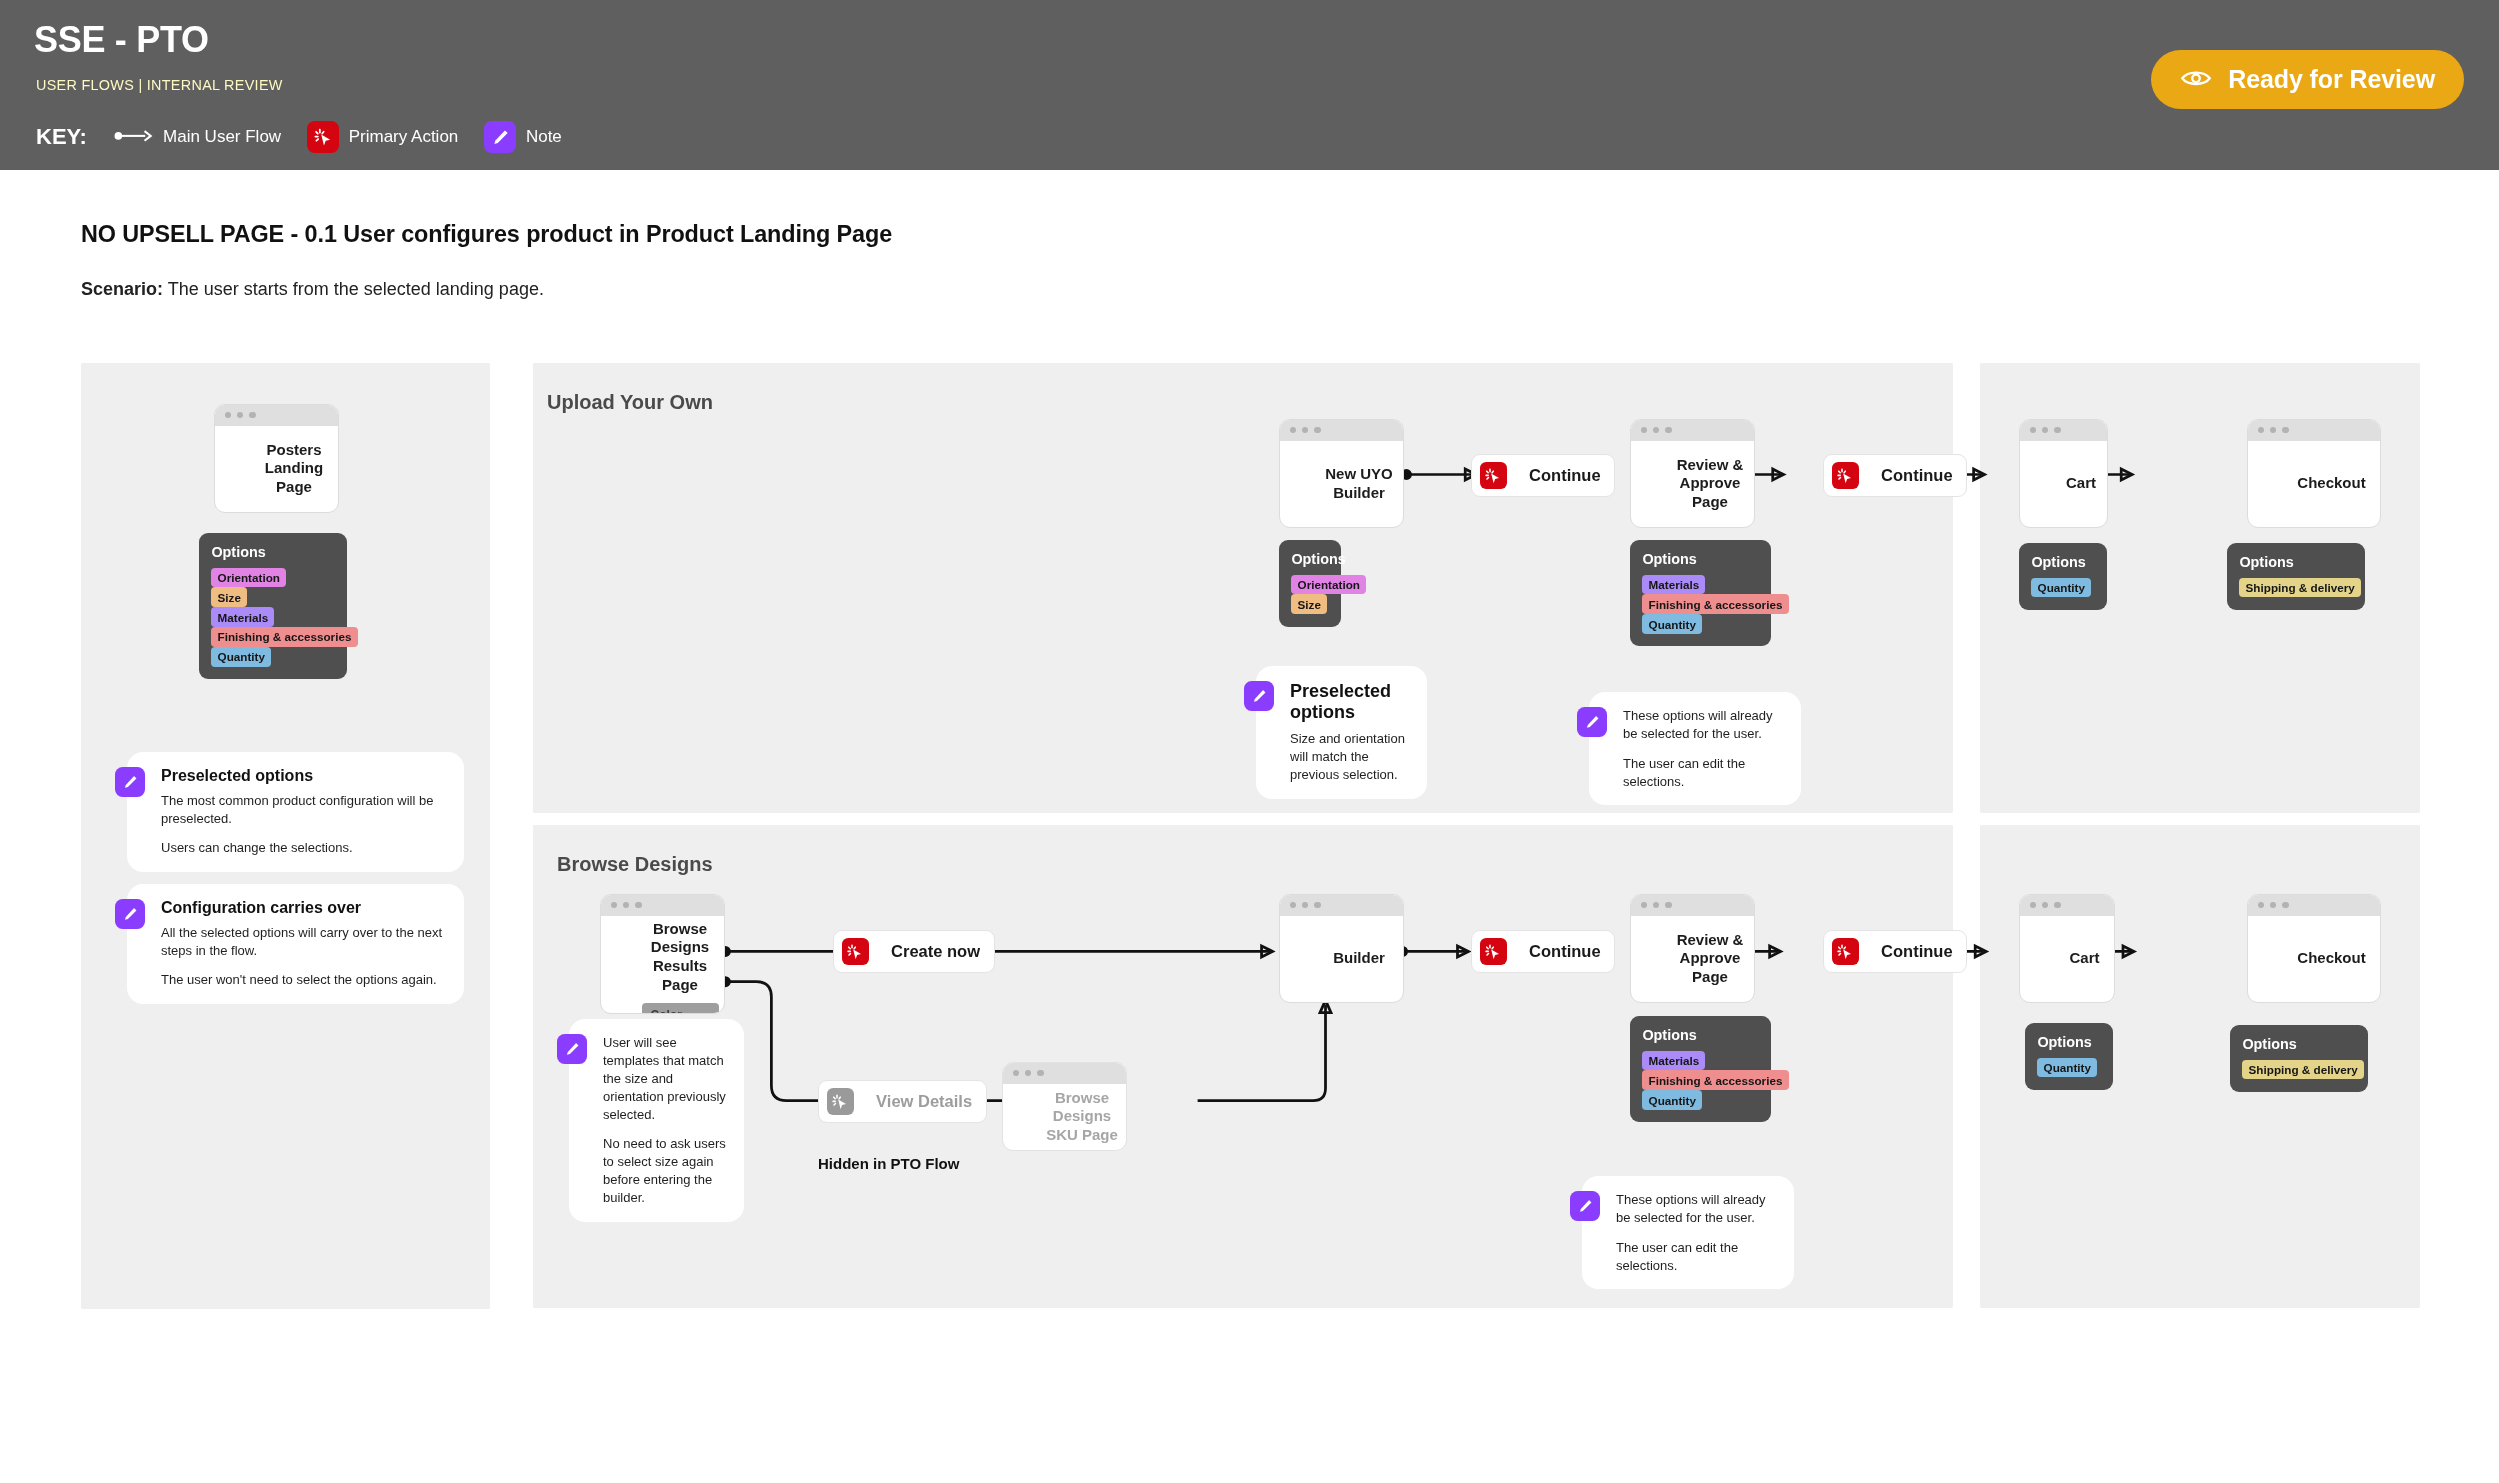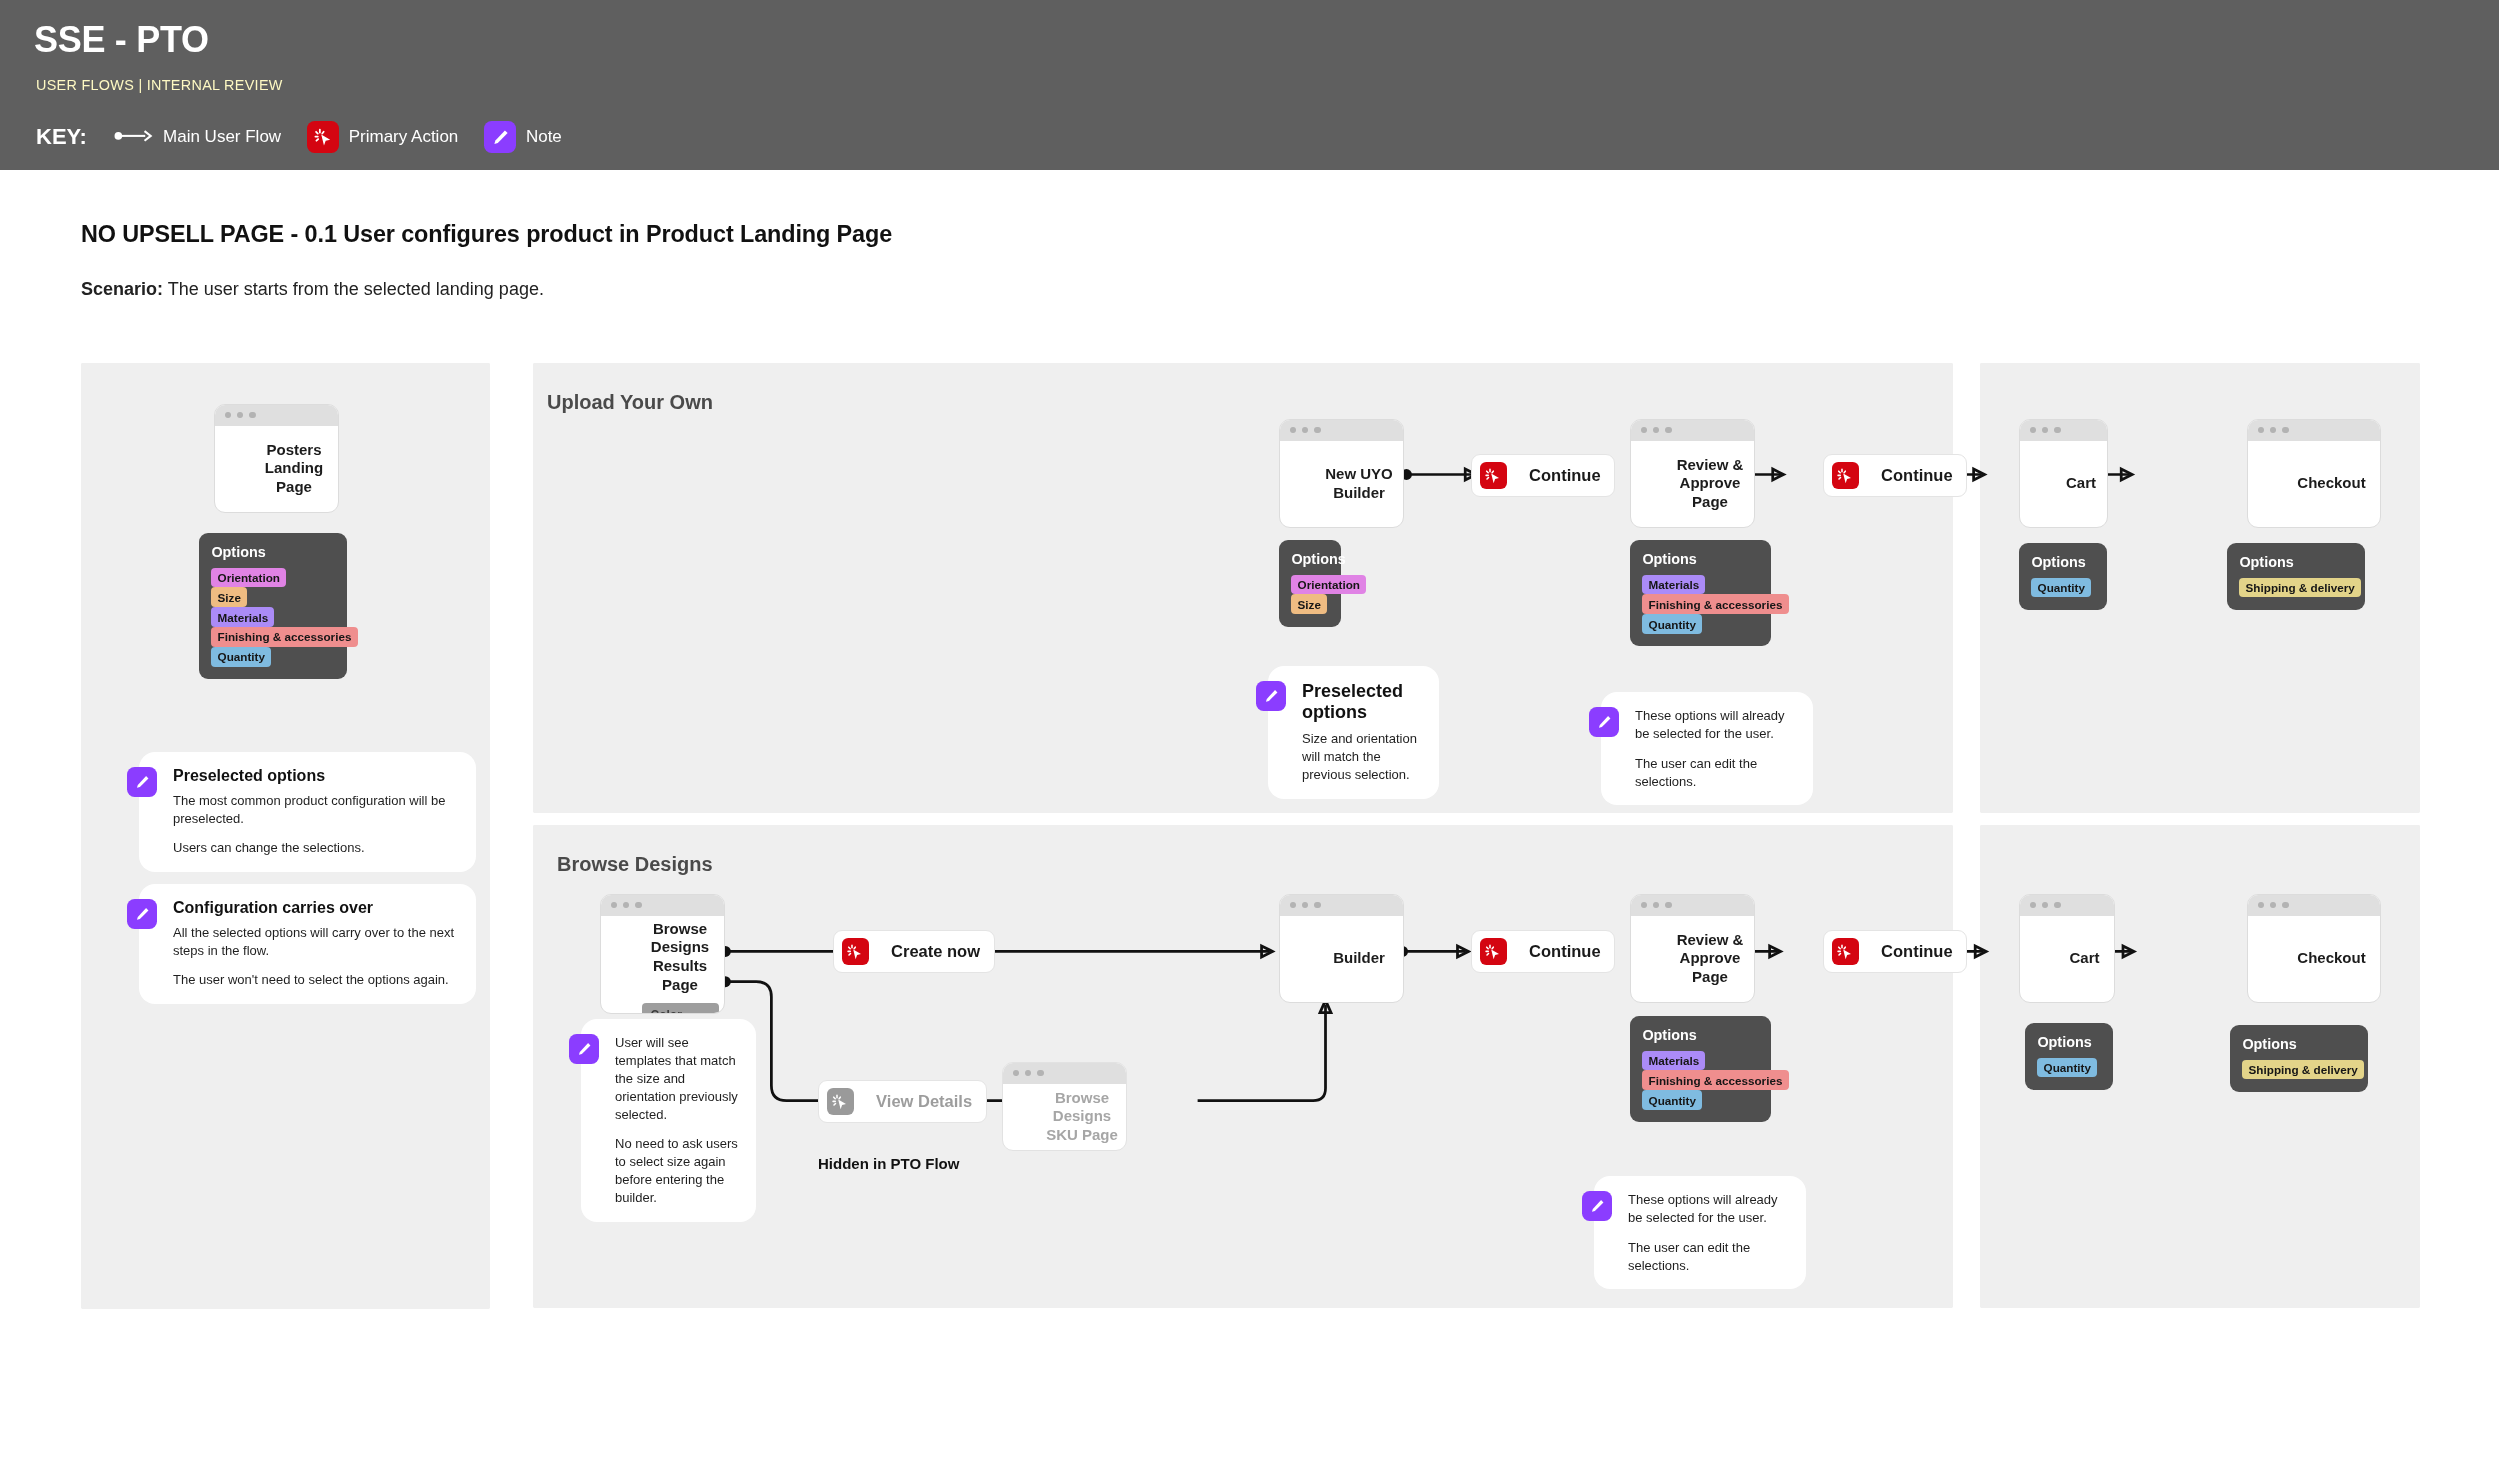--- a/index.html
+++ b/index.html
@@ -152,21 +152,20 @@
   }
   .action .lbl { font-size: 16.5px; font-weight: 700; color: #1a1a1a; }
   .action.muted .lbl { color: #9d9d9d; }
   .action .icon-sq { width: 27.5px; height: 27.5px; border-radius: 6.2px; }
 
   
   .note {
     position: absolute;
     background: #ffffff;
     border-radius: 16px;
-    margin-left: 12px;
   }
   .note .nbadge {
     position: absolute; left: -11.7px; top: 15px;
     width: 30px; height: 30px; border-radius: 7.6px;
     background: #8b3dff;
     display: flex; align-items: center; justify-content: center;
   }
   .note .ninner { padding: 15px 15px 15px 34px; }
   .note .ntitle {
     font-size: 16px; font-weight: 700; color: #111111;
@@ -227,20 +226,29 @@
     <div class="key-item">
       <span class="icon-sq purple">
         <svg width="19" height="19" viewBox="0 0 28 28">
           <path d="M20.5 3.5 L24.5 7.5 L10 22 L5 23.5 L6.5 18.5 Z" fill="#ffffff"></path>
         </svg>
       </span>
       <span class="key-text">Note</span>
     </div>
   </div>
 
+  <button class="badge-review">
+    <span>
+      <svg width="32" height="20.6" viewBox="0 0 46 30">
+        <path d="M3 15 C11 4, 35 4, 43 15 C35 26, 11 26, 3 15 Z" fill="none" stroke="#ffffff" stroke-width="3.4"></path>
+        <circle cx="23" cy="15" r="5.5" fill="none" stroke="#ffffff" stroke-width="3.4"></circle>
+      </svg>
+    </span>
+    <span class="lbl">Ready for Review</span>
+  </button>
 </div>
 
 <div class="page-title">NO UPSELL PAGE  - 0.1 User configures product in Product Landing Page</div>
 <div class="scenario">
   <b>Scenario:</b><span> The user starts from the selected landing page.</span>
 </div>
 
 <div class="panel" style="left:81px; top:363px; width:409px; height:946px;"></div>
 <div class="panel" style="left:533px; top:363px; width:1420px; height:450px;"></div>
 <div class="panel" style="left:1980px; top:363px; width:440px; height:450px;"></div>

